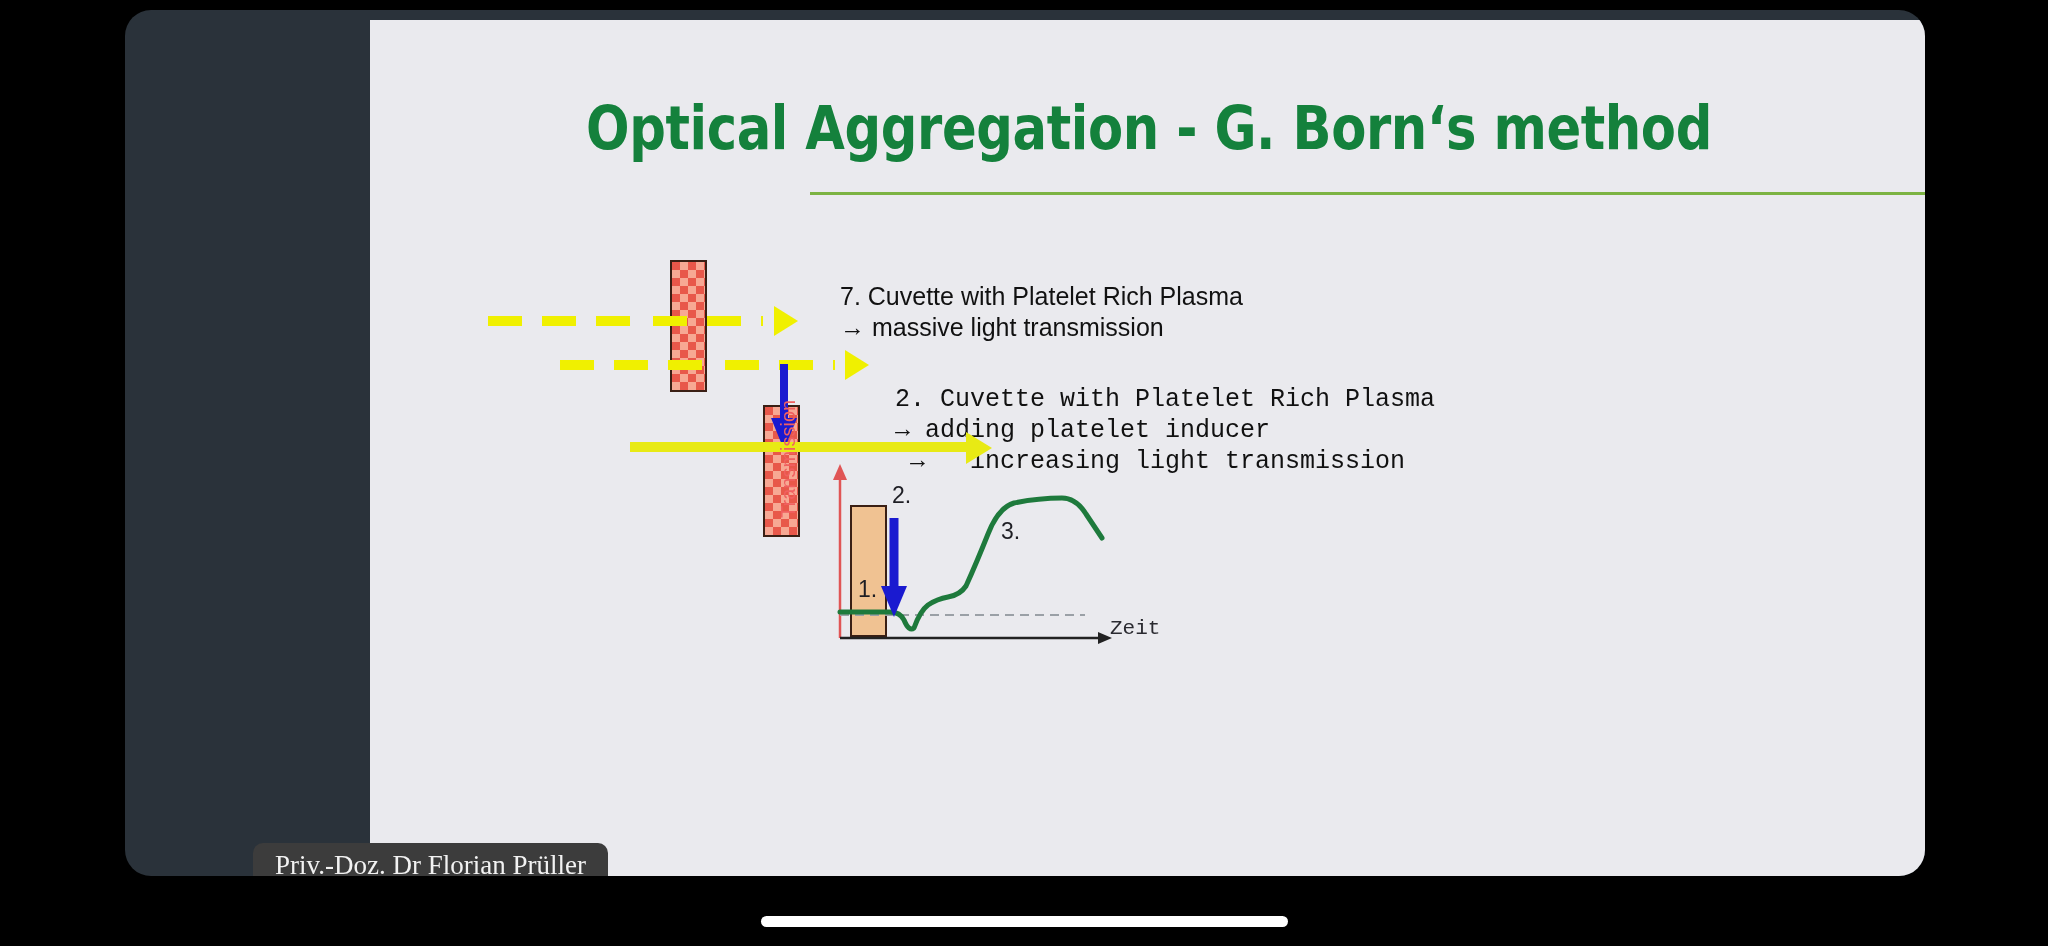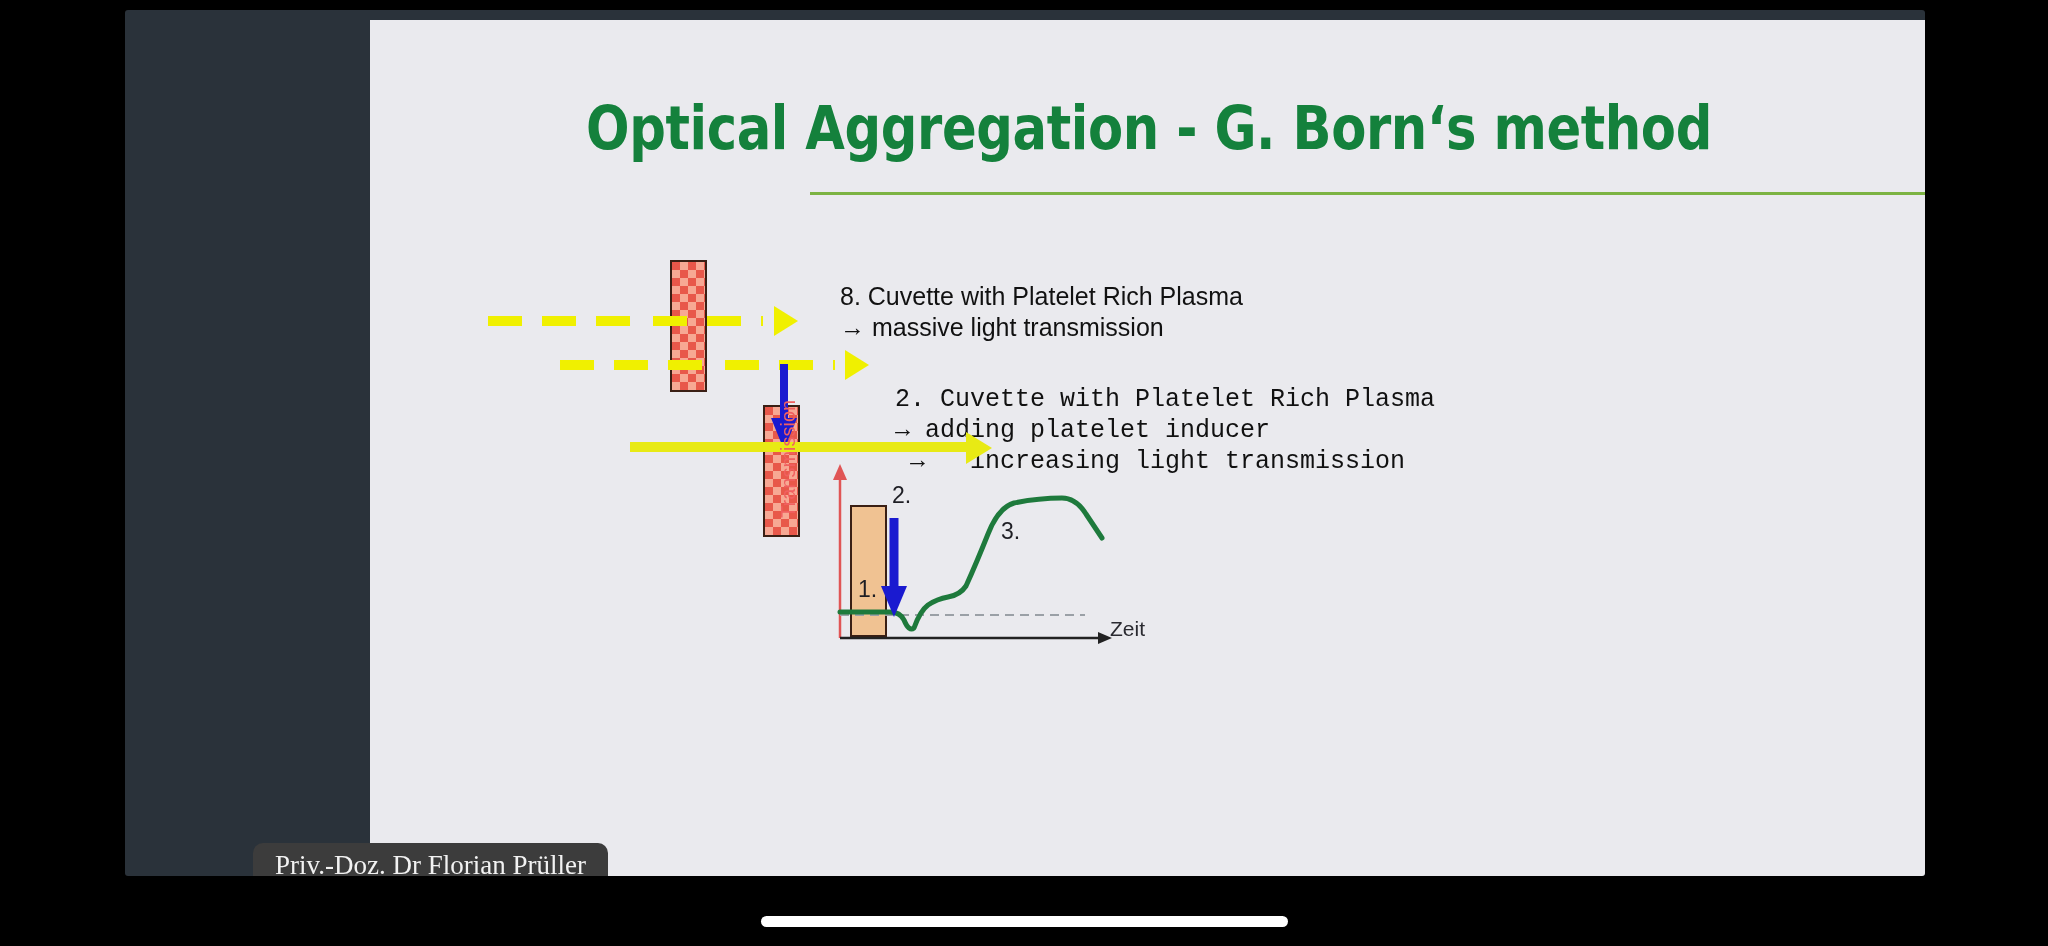--- a/index.html
+++ b/index.html
@@ -22,21 +22,21 @@
   }
 
   
   #player-panel {
     position: absolute;
     left: 125px;
     top: 10px;
     width: 1800px;
     height: 866px;
     background: #2a323a;
-    border-radius: 3px;
+    border-radius: 26px;
     overflow: hidden;
   }
 
   
   #slide {
     position: absolute;
     left: 245px;
     top: 10px;
     width: 1558px;
     height: 866px;
@@ -162,21 +162,21 @@
     transform: rotate(-90deg);
     transform-origin: left top;
     white-space: nowrap;
   }
   #xlabel {
     position: absolute;
     left: 740px;
     top: 597px;
     color: #2a2a30;
     font-size: 21px;
-    font-family: Liberation Sans, sans-serif;
+    font-family: Liberation Mono, monospace;
   }
   .chart-marker {
     position: absolute;
     color: #1e1e24;
     font-size: 23px;
     font-family: "Liberation Sans", sans-serif;
   }
   #marker-1 { left: 488px; top: 556px; }
   #marker-2 { left: 522px; top: 462px; }
   #marker-3 { left: 631px; top: 498px; }
@@ -218,21 +218,21 @@
 
     <div id="slide">
 
       <div id="slide-title">Optical Aggregation - G. Born‘s method</div>
       <div id="title-rule"></div>
 
       <div class="cuvette rich" id="cuvette-1"></div>
       <div class="beam-dashed" id="beam-1"></div>
       <div class="beam-dashed" id="beam-1b"></div>
       <div class="beam-head" id="beam-1-head"></div>
-      <div class="step-text" id="step1-text"><span>8. Cuvette with Platelet Rich Plasma</span>
+      <div class="step-text" id="step1-text"><span>7. Cuvette with Platelet Rich Plasma</span>
 <span>→ massive light transmission</span></div>
 
       <div class="cuvette rich" id="cuvette-2"></div>
       <div class="beam-dashed" id="beam-2"></div>
       <div class="beam-dashed" id="beam-2b"></div>
       <div class="beam-head" id="beam-2-head"></div>
 
       <svg id="inducer-arrow" width="28" height="92" viewBox="0 0 28 92">
         <line x1="14" y1="2" x2="14" y2="62" stroke="#1a1ad0" stroke-width="8"></line>
         <polygon points="14,88 1,56 27,56" fill="#1a1ad0"></polygon>

